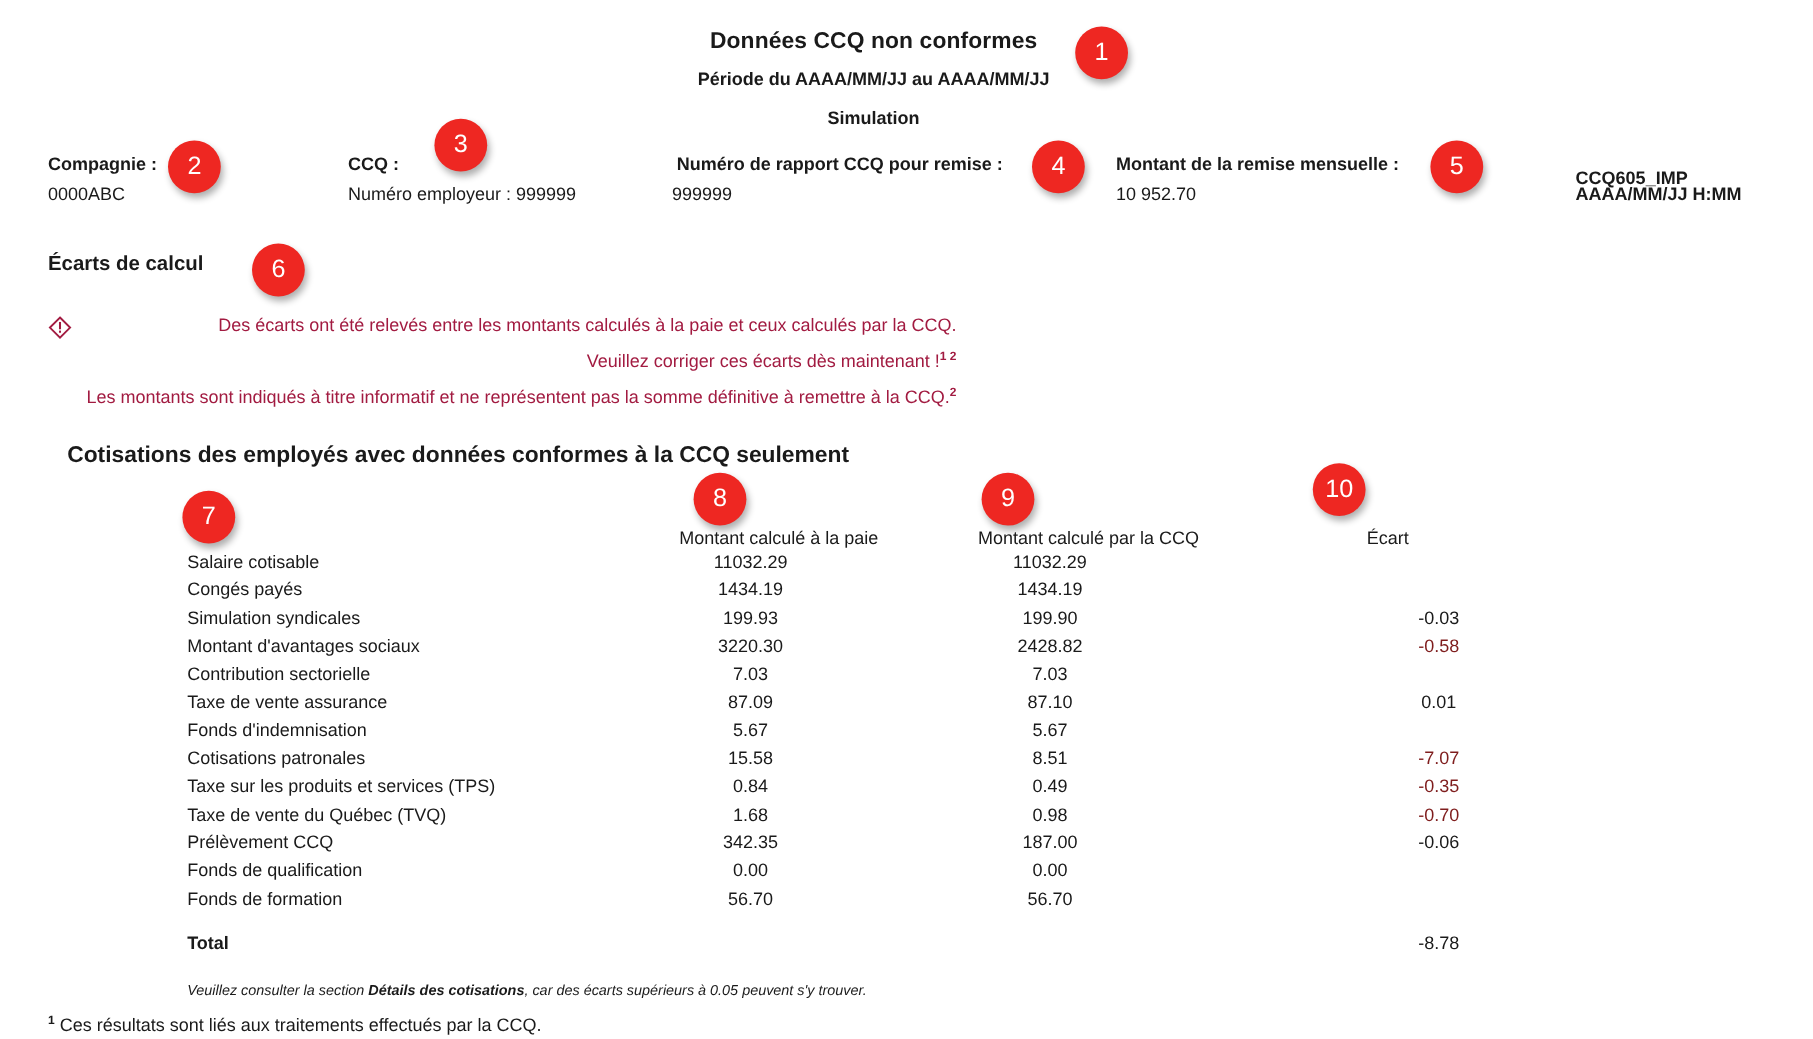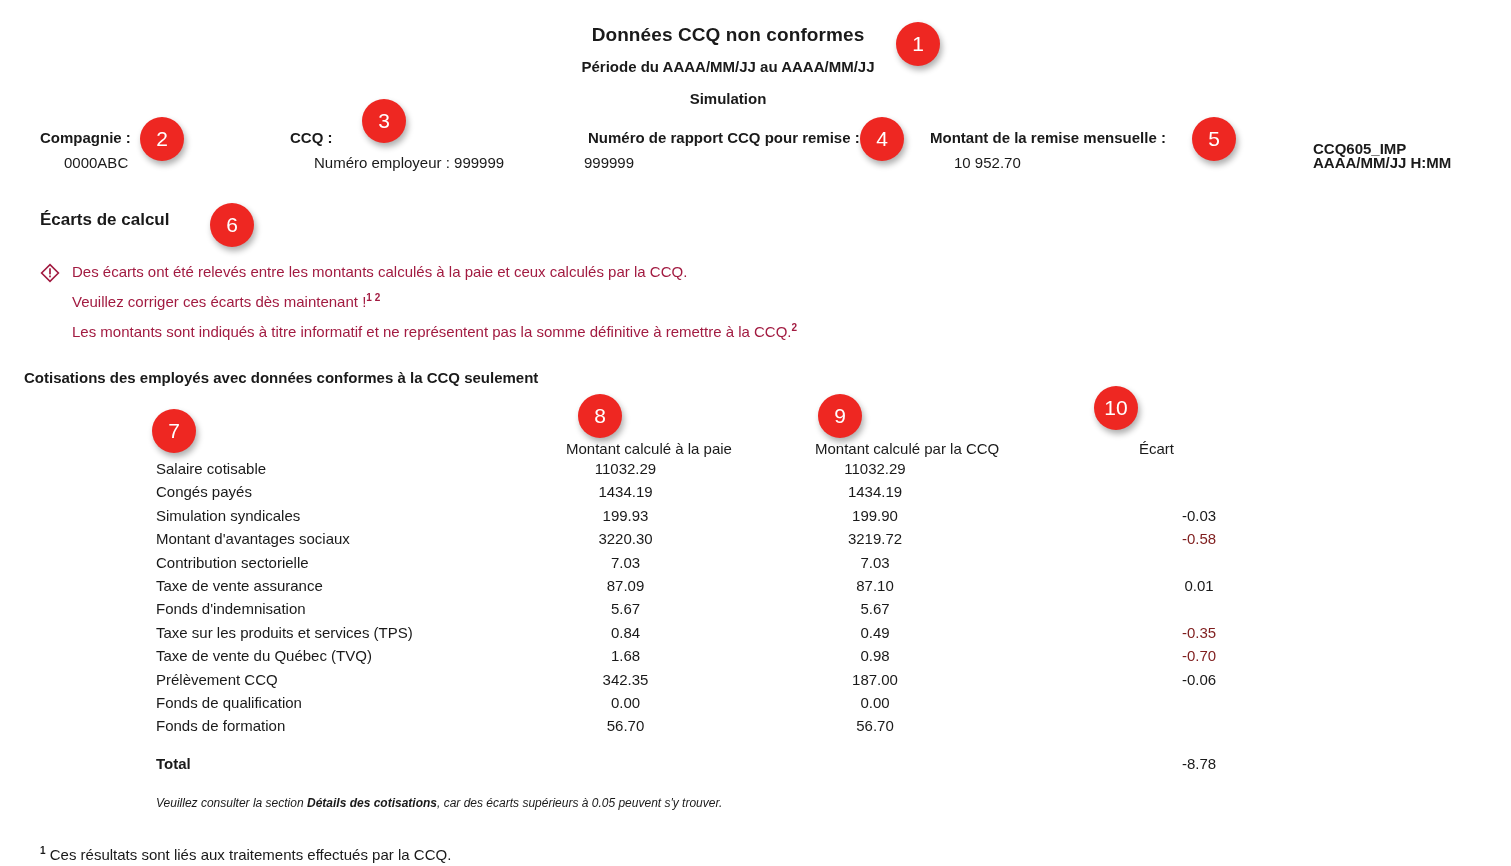--- a/index.html
+++ b/index.html
@@ -72,21 +72,20 @@
     font-weight: bold;
     top: 129px;
     white-space: nowrap;
   }
   .hdr-value {
     position: absolute;
     font-size: 15px;
     font-weight: normal;
     top: 154px;
     white-space: nowrap;
-    margin-left: 24px;
   }
   .hdr-right-1 {
     position: absolute;
     left: 1313px;
     top: 140px;
     font-size: 15px;
     font-weight: bold;
     white-space: nowrap;
   }
   .hdr-right-2 {
@@ -107,20 +106,21 @@
     font-weight: bold;
   }
 
   
   .warn-block { position: absolute; left: 40px; top: 262px; }
   .warn-row {
     position: relative;
     height: 30px;
     display: flex;
     align-items: flex-start;
+    justify-content: space-between;
   }
   .warn-icon {
     width: 20px;
     height: 20px;
     flex: 0 0 20px;
     margin-right: 12px;
     margin-top: 1px;
   }
   .warn-icon-spacer {
     width: 20px;
@@ -136,23 +136,23 @@
   .warn-text sup {
     font-size: 10px;
     font-weight: bold;
     vertical-align: super;
     line-height: 0;
   }
 
   
   .table-caption {
     position: absolute;
-    left: 24px;
+    left: 56px;
     top: 369px;
-    font-size: 15px;
+    font-size: 19px;
     font-weight: bold;
   }
 
   .data-table {
     position: absolute;
     left: 0;
     top: 440px;
     width: 1511px;
     border-collapse: collapse;
     font-size: 15px;
@@ -229,21 +229,21 @@
 <div class="doc-title center-col">Données CCQ non conformes</div>
 <div class="doc-subtitle center-col">Période du AAAA/MM/JJ au AAAA/MM/JJ</div>
 <div class="doc-mode center-col">Simulation</div>
 
 <div class="hdr-label" style="left:40px;">Compagnie :</div>
 <div class="hdr-value" style="left:40px;">0000ABC</div>
 
 <div class="hdr-label" style="left:290px;">CCQ :</div>
 <div class="hdr-value" style="left:290px;">Numéro employeur : 999999</div>
 
-<div class="hdr-label" style="left:588px;">Numéro de rapport CCQ pour remise :</div>
+<div class="hdr-label" style="left:564px;">Numéro de rapport CCQ pour remise :</div>
 <div class="hdr-value" style="left:560px;">999999</div>
 
 <div class="hdr-label" style="left:930px;">Montant de la remise mensuelle :</div>
 <div class="hdr-value" style="left:930px;">10 952.70</div>
 
 <div class="hdr-right-1">CCQ605_IMP</div>
 <div class="hdr-right-2">AAAA/MM/JJ H:MM</div>
 
 <div class="section-heading">Écarts de calcul</div>
 
@@ -326,21 +326,21 @@
         <td class="td-num">199.90</td>
         <td></td>
         <td class="td-num">-0.03</td>
         <td></td>
       </tr>
       <tr>
         <td></td>
         <td class="td-name">Montant d'avantages sociaux</td>
         <td class="td-num">3220.30</td>
         <td></td>
-        <td class="td-num">3219.72</td>
+        <td class="td-num">2428.82</td>
         <td></td>
         <td class="td-num ecart-flag">-0.58</td>
         <td></td>
       </tr>
       <tr>
         <td></td>
         <td class="td-name">Contribution sectorielle</td>
         <td class="td-num">7.03</td>
         <td></td>
         <td class="td-num">7.03</td>
@@ -359,20 +359,30 @@
         <td></td>
       </tr>
       <tr>
         <td></td>
         <td class="td-name">Fonds d'indemnisation</td>
         <td class="td-num">5.67</td>
         <td></td>
         <td class="td-num">5.67</td>
         <td></td>
         <td class="td-num"></td>
+        <td></td>
+      </tr>
+      <tr>
+        <td></td>
+        <td class="td-name">Cotisations patronales</td>
+        <td class="td-num">15.58</td>
+        <td></td>
+        <td class="td-num">8.51</td>
+        <td></td>
+        <td class="td-num ecart-flag">-7.07</td>
         <td></td>
       </tr>
       <tr>
         <td></td>
         <td class="td-name">Taxe sur les produits et services (TPS)</td>
         <td class="td-num">0.84</td>
         <td></td>
         <td class="td-num">0.49</td>
         <td></td>
         <td class="td-num ecart-flag">-0.35</td>

